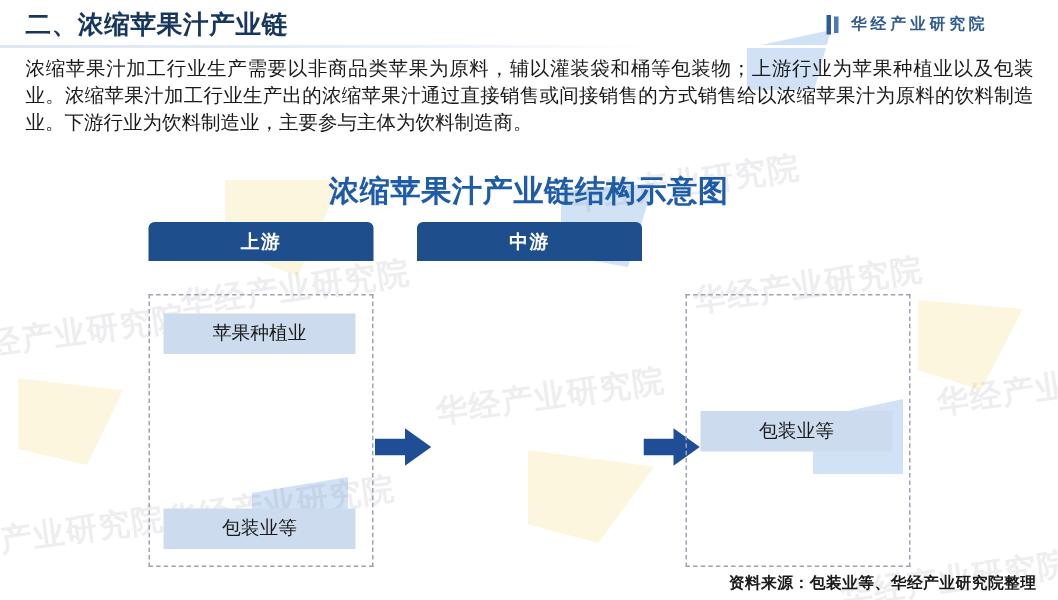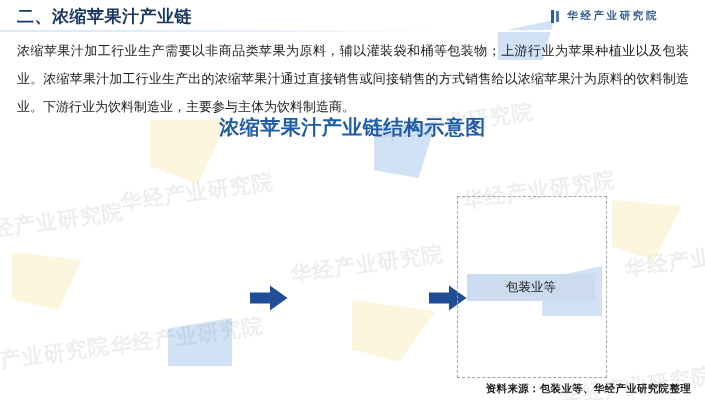--- a/index.html
+++ b/index.html
@@ -100,21 +100,21 @@
     background: linear-gradient(to right, #dde6f2 0%, #e9f0f8 38%, #ffffff 62%, #ffffff 100%);
   }
 
   
   #intro-paragraph {
     position: absolute;
     left: 17px;
     top: 37px;
     width: 672px;
     font-size: 13px;
-    line-height: 28px;
+    line-height: 18px;
     color: #1a1a1a;
     text-align: justify;
     z-index: 2;
   }
 
   
   #figure {
     position: absolute;
     left: 0;
     top: 108px;
@@ -250,28 +250,36 @@
 </div>
 
 <div id="intro-paragraph">浓缩苹果汁加工行业生产需要以非商品类苹果为原料，辅以灌装袋和桶等包装物；上游行业为苹果种植业以及包装业。浓缩苹果汁加工行业生产出的浓缩苹果汁通过直接销售或间接销售的方式销售给以浓缩苹果汁为原料的饮料制造业。下游行业为饮料制造业，主要参与主体为饮料制造商。</div>
 
 <div id="figure">
 
   <div id="figure-title">浓缩苹果汁产业链结构示意图</div>
 
   <div id="stage">
 
+    <div class="column c0">
+      <div class="col-header">上游</div>
+      <div class="col-body">
+        <div class="node top">苹果种植业</div>
+        <div class="node bottom">包装业等</div>
+      </div>
+    </div>
 
     <div class="arrow a0">
       <svg width="38" height="26" viewBox="0 0 38 26" aria-hidden="true">
         <polygon points="0,7.5 20,7.5 20,0.5 37.5,13 20,25.5 20,18.5 0,18.5" fill="#1F4E96"></polygon>
       </svg>
     </div>
 
     <div class="column c1">
+      <div class="col-header">中游</div>
     </div>
 
     <div class="arrow a1">
       <svg width="38" height="26" viewBox="0 0 38 26" aria-hidden="true">
         <polygon points="0,7.5 20,7.5 20,0.5 37.5,13 20,25.5 20,18.5 0,18.5" fill="#1F4E96"></polygon>
       </svg>
     </div>
 
     <div class="column c2">
       <div class="col-body">

